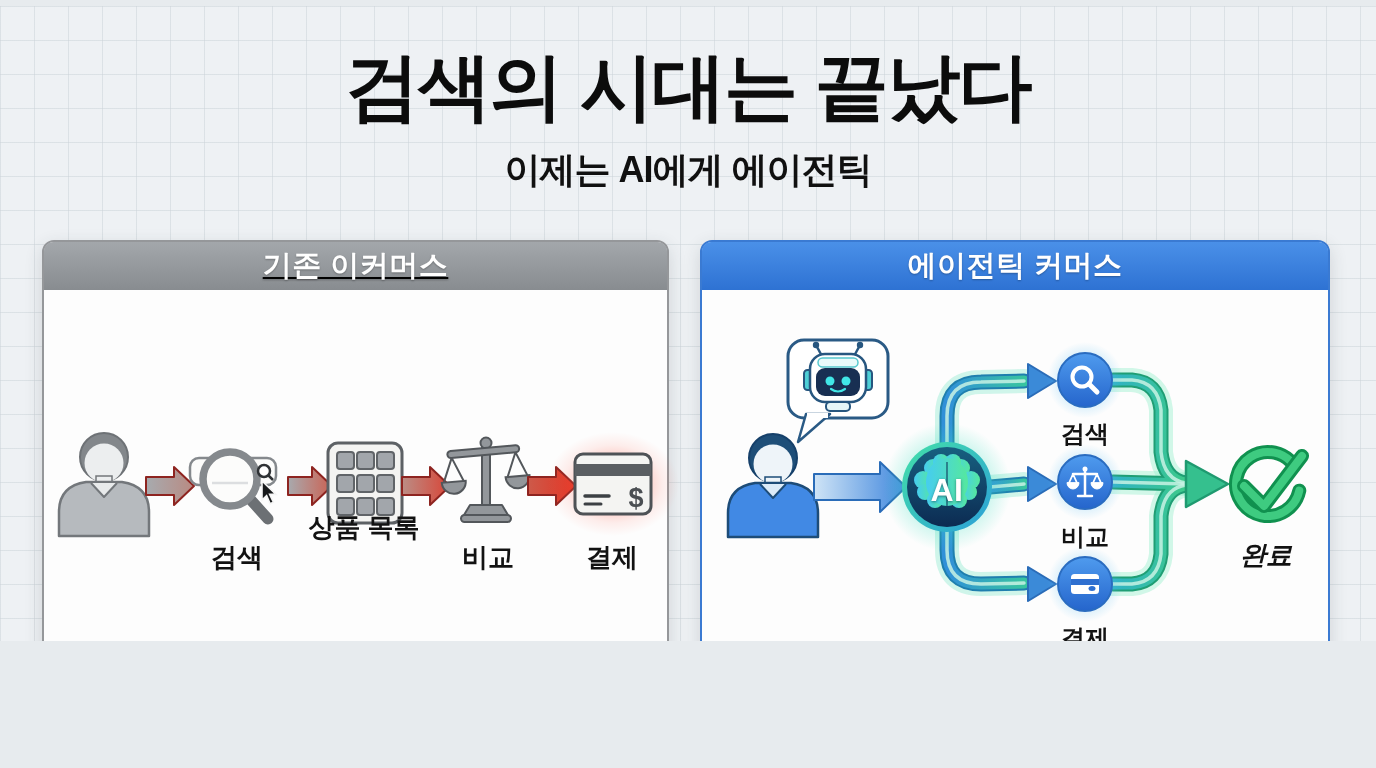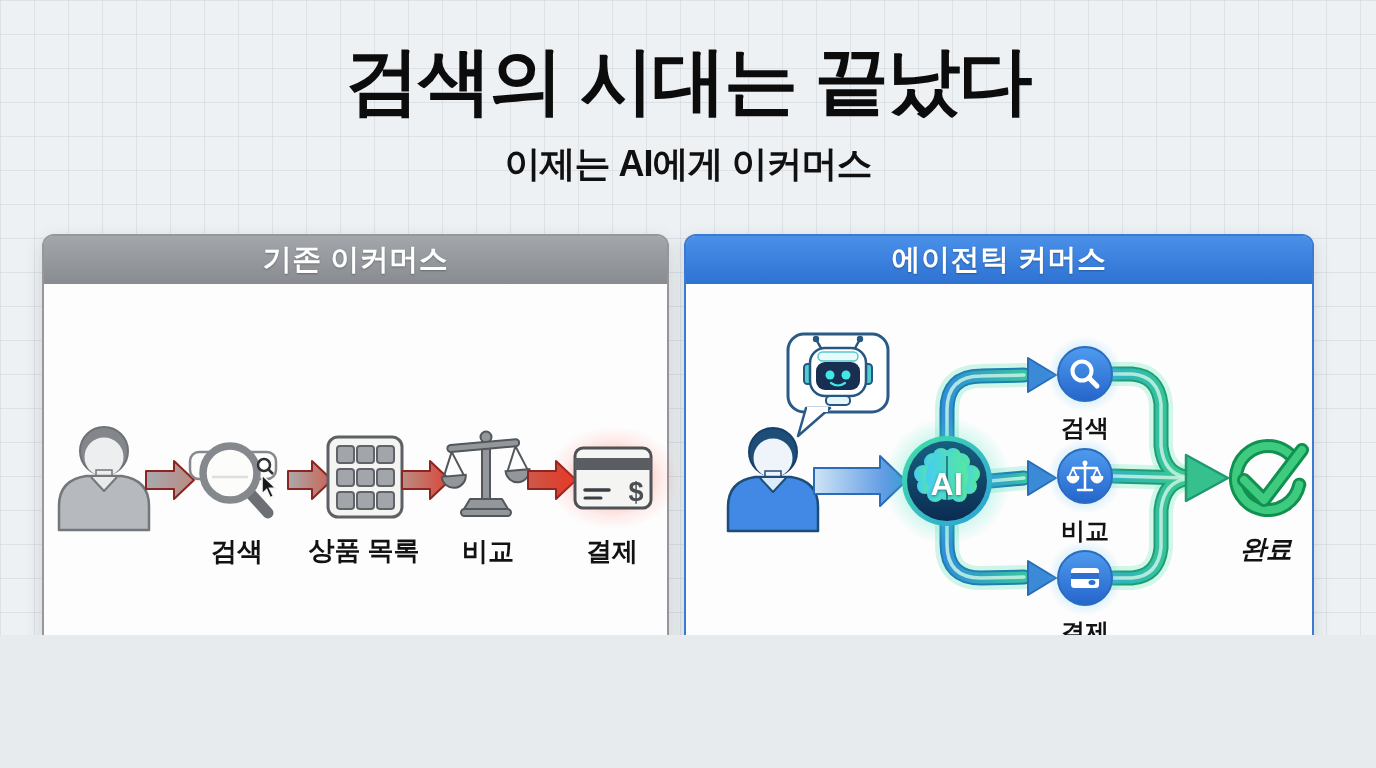--- a/index.html
+++ b/index.html
@@ -1,17 +1,17 @@
 <!DOCTYPE html>
 <html><head>
 <meta charset="utf-8">
 <style>
   html,body{margin:0;padding:0;background:#e7ebee;}
   .stage{
-    position:relative;width:1376px;height:635px;margin:0 auto;overflow:hidden;
+    position:relative;width:1376px;height:635px;margin:6px auto;overflow:hidden;
     background-color:#eef1f4;
     background-image:
       linear-gradient(rgba(205,212,218,.55) 1px, transparent 1px),
       linear-gradient(90deg, rgba(205,212,218,.55) 1px, transparent 1px);
     background-size:34px 34px;
     font-family:"Liberation Sans","DejaVu Sans",sans-serif;
   }
   .title{
     position:absolute;top:42px;left:0;right:0;text-align:center;
     font-size:74px;font-weight:900;color:#0c0c0c;letter-spacing:-2px;line-height:1.05;
@@ -19,22 +19,22 @@
   }
   .subtitle{
     position:absolute;top:140px;left:0;right:0;text-align:center;
     font-size:36px;font-weight:700;color:#101010;letter-spacing:-1px;
     z-index:3;
   }
   .panel{
     position:absolute;top:234px;height:484px;background:#fdfdfd;
     border-radius:12px;box-shadow:0 6px 18px rgba(45,55,65,.16);z-index:1;
   }
-  .panel.left{left:42px;width:623px;border:2px solid #95979a;}
-  .panel.right{left:684px;width:626px;border:2px solid #3a7ad2;}
+  .panel.left{left:42px;width:623px;border:2px solid #95979a;text-decoration:underline;}
+  .panel.right{left:700px;width:626px;border:2px solid #3a7ad2;}
   .panel-header{
     height:48px;border-radius:9px 9px 0 0;display:flex;align-items:center;justify-content:center;
     color:#ffffff;font-size:29px;font-weight:800;letter-spacing:.5px;
     text-shadow:0 1px 2px rgba(0,0,0,.28);
   }
   .panel.left .panel-header{background:linear-gradient(#a3a7ab,#888c90);}
   .panel.right .panel-header{background:linear-gradient(#4a90e8,#2e72d3);}
   .diagram{position:absolute;left:0;top:0;width:1376px;height:768px;z-index:2;pointer-events:none;}
   .flow-label{
     position:absolute;transform:translate(-50%,-50%);white-space:nowrap;
@@ -46,21 +46,21 @@
     position:absolute;transform:translate(-50%,-50%);z-index:3;color:#ffffff;
     font-size:32px;font-weight:800;letter-spacing:.5px;text-shadow:0 1px 3px rgba(0,20,40,.5);
   }
 </style>
 </head>
 <body>
 
 <div class="stage">
 
   <div class="title">검색의 시대는 끝났다</div>
-  <div class="subtitle">이제는 AI에게 이커머스</div>
+  <div class="subtitle">이제는 AI에게 에이전틱</div>
 
   <div class="panel left">
     <div class="panel-header">기존 이커머스</div>
   </div>
 
   <div class="panel right">
     <div class="panel-header">에이전틱 커머스</div>
   </div>
 
   <svg class="diagram" viewBox="0 0 1376 768">
@@ -337,21 +337,21 @@
       <g>
         <circle cx="1268" cy="478" r="32" fill="none" stroke="#10914f" stroke-width="14" stroke-dasharray="168 33" stroke-linecap="round" transform="rotate(12 1268 478)"></circle>
         <circle cx="1268" cy="478" r="32" fill="none" stroke="#3ecb80" stroke-width="8" stroke-dasharray="168 33" stroke-linecap="round" transform="rotate(12 1268 478)"></circle>
         <path d="M 1244 480 L 1264 500 L 1302 450" fill="none" stroke="#10914f" stroke-width="14" stroke-linecap="round" stroke-linejoin="round"></path>
         <path d="M 1244 480 L 1264 500 L 1302 450" fill="none" stroke="#3ecb80" stroke-width="8" stroke-linecap="round" stroke-linejoin="round"></path>
       </g>
     </g>
   </svg>
 
   <div class="flow-label lbl-26" style="left:237px;top:551px;">검색</div>
-  <div class="flow-label lbl-26" style="left:364px;top:550px;text-align:right;">상품 목록</div>
+  <div class="flow-label lbl-26" style="left:364px;top:521px;text-align:right;">상품 목록</div>
   <div class="flow-label lbl-26" style="left:488px;top:551px;">비교</div>
   <div class="flow-label lbl-26" style="left:612px;top:551px;">결제</div>
 
   <div class="ai-text" style="left:947px;top:484px;">AI</div>
 
   <div class="flow-label lbl-24" style="left:1085px;top:428px;">검색</div>
   <div class="flow-label lbl-24" style="left:1085px;top:531px;">비교</div>
   <div class="flow-label lbl-24" style="left:1085px;top:632px;">결제</div>
   <div class="flow-label lbl-26" style="left:1266px;top:549px;font-style:italic;">완료</div>
 

